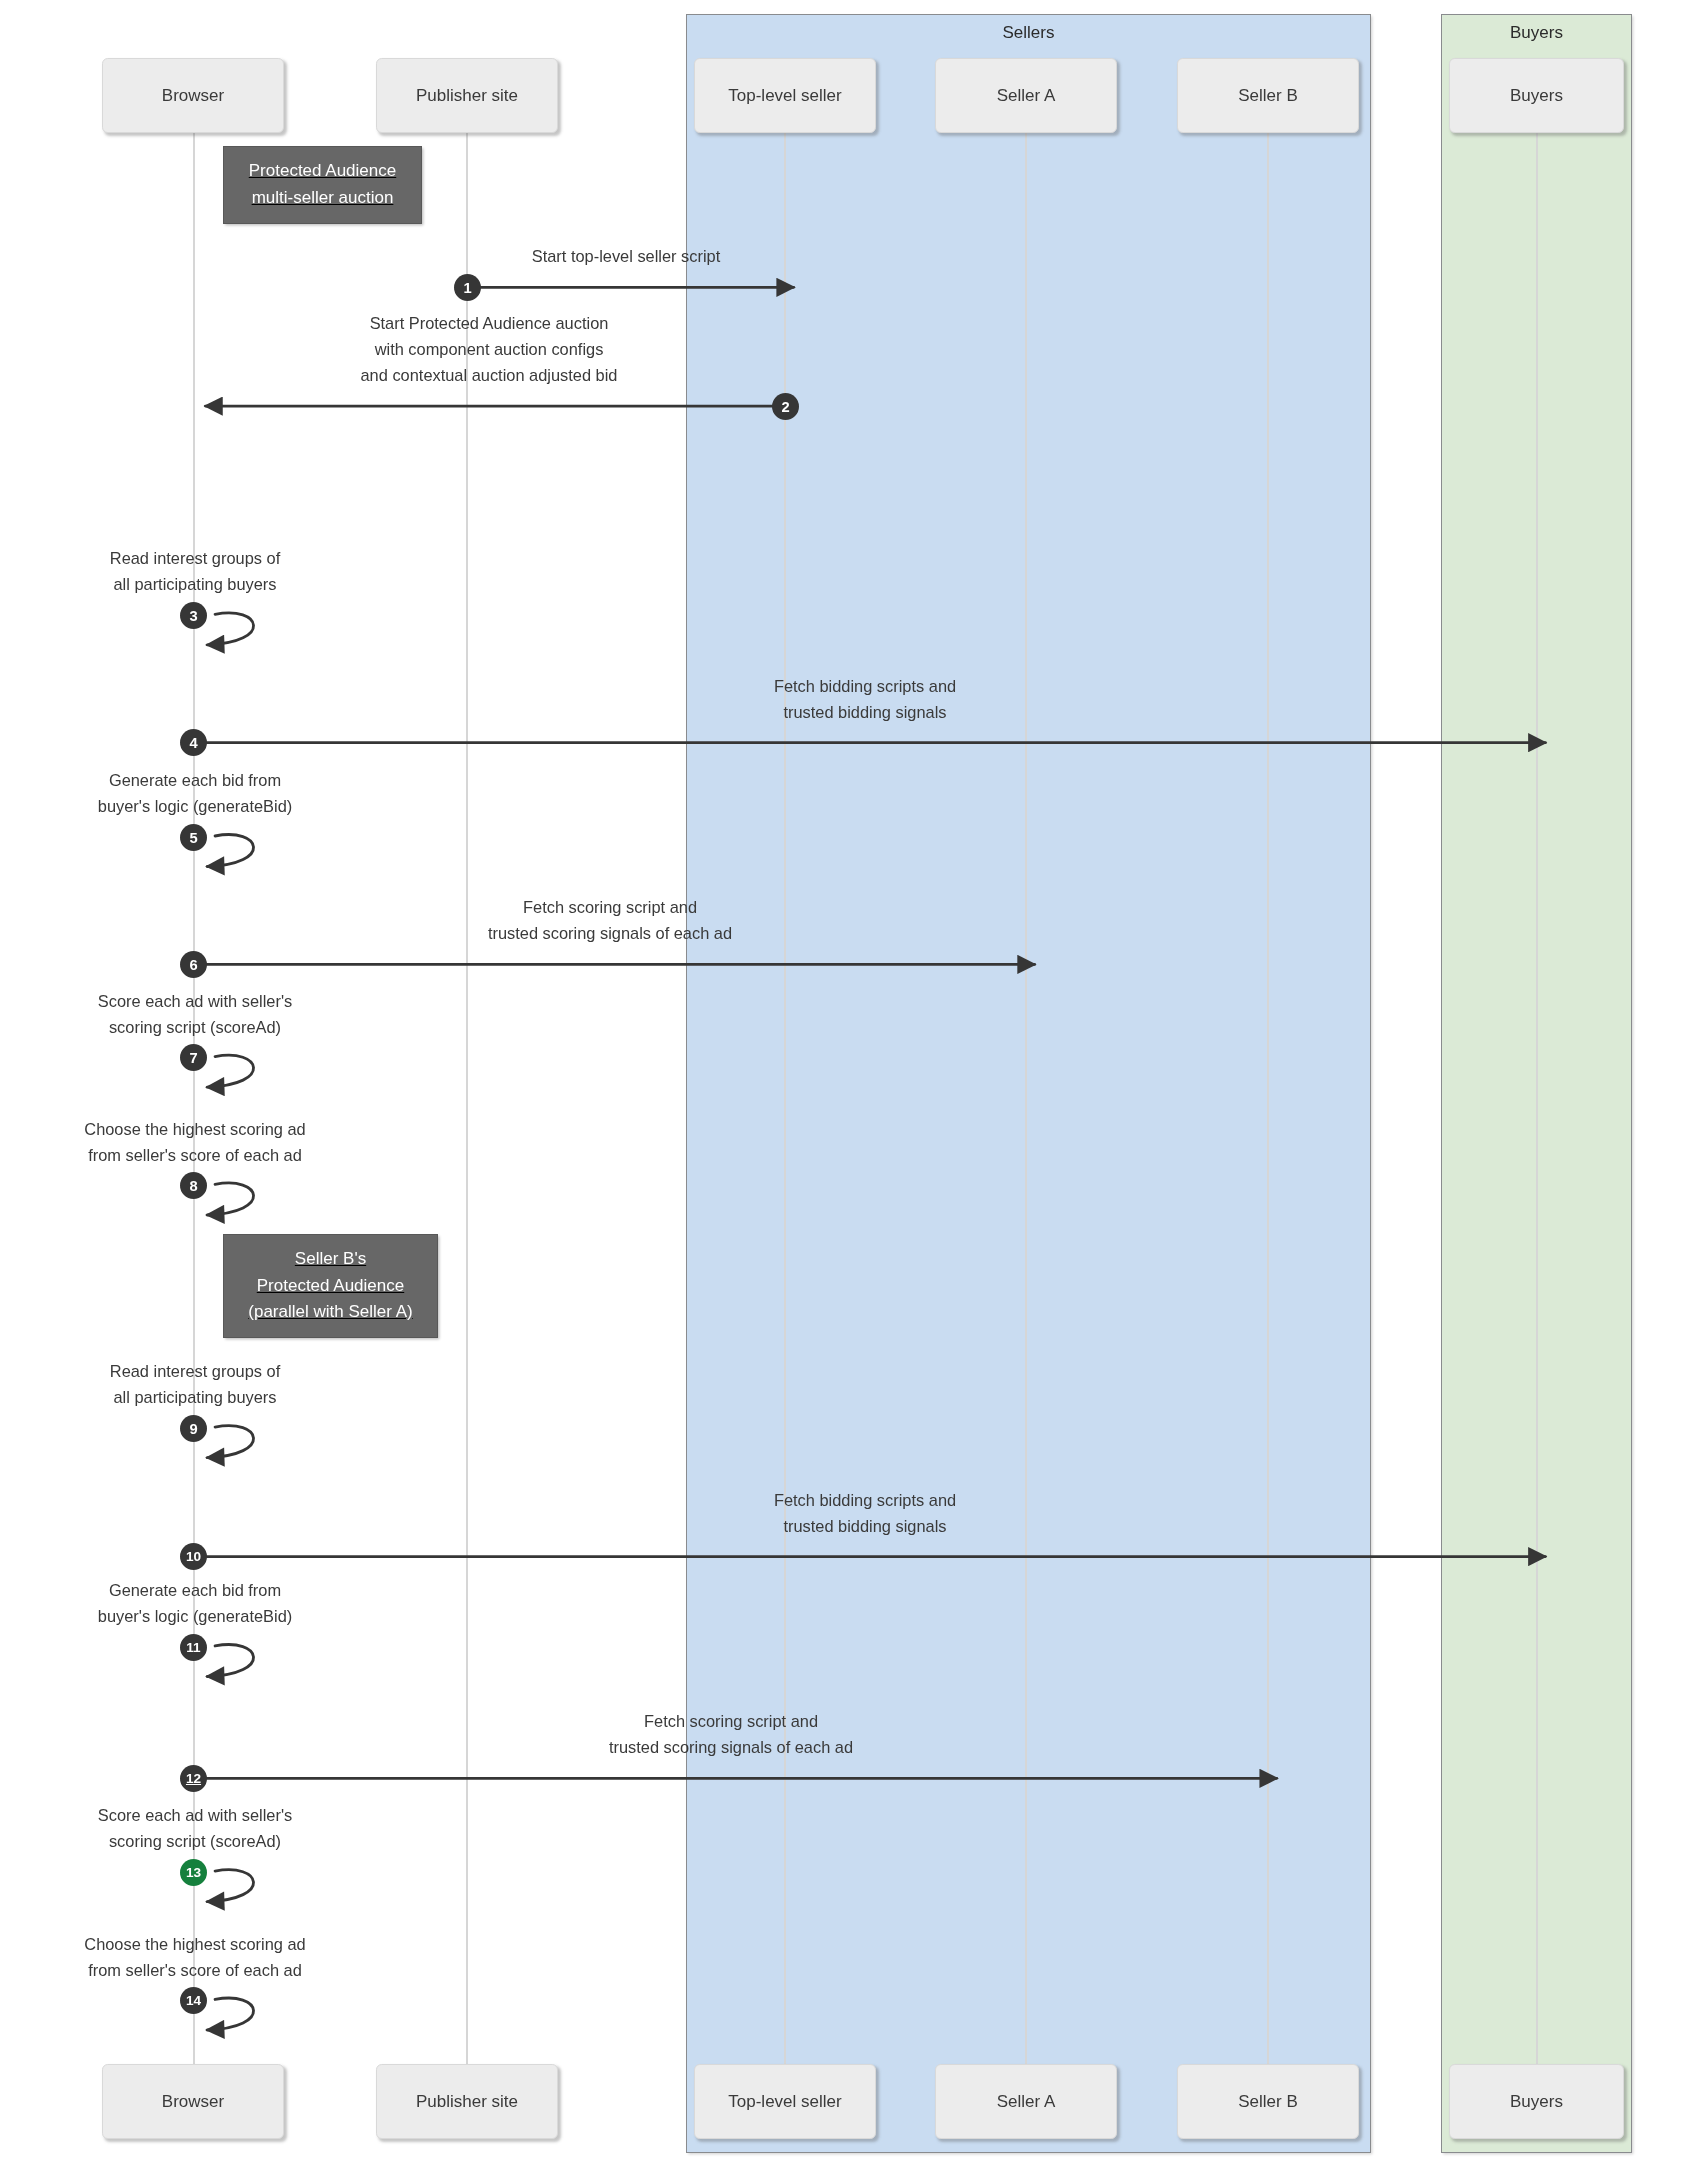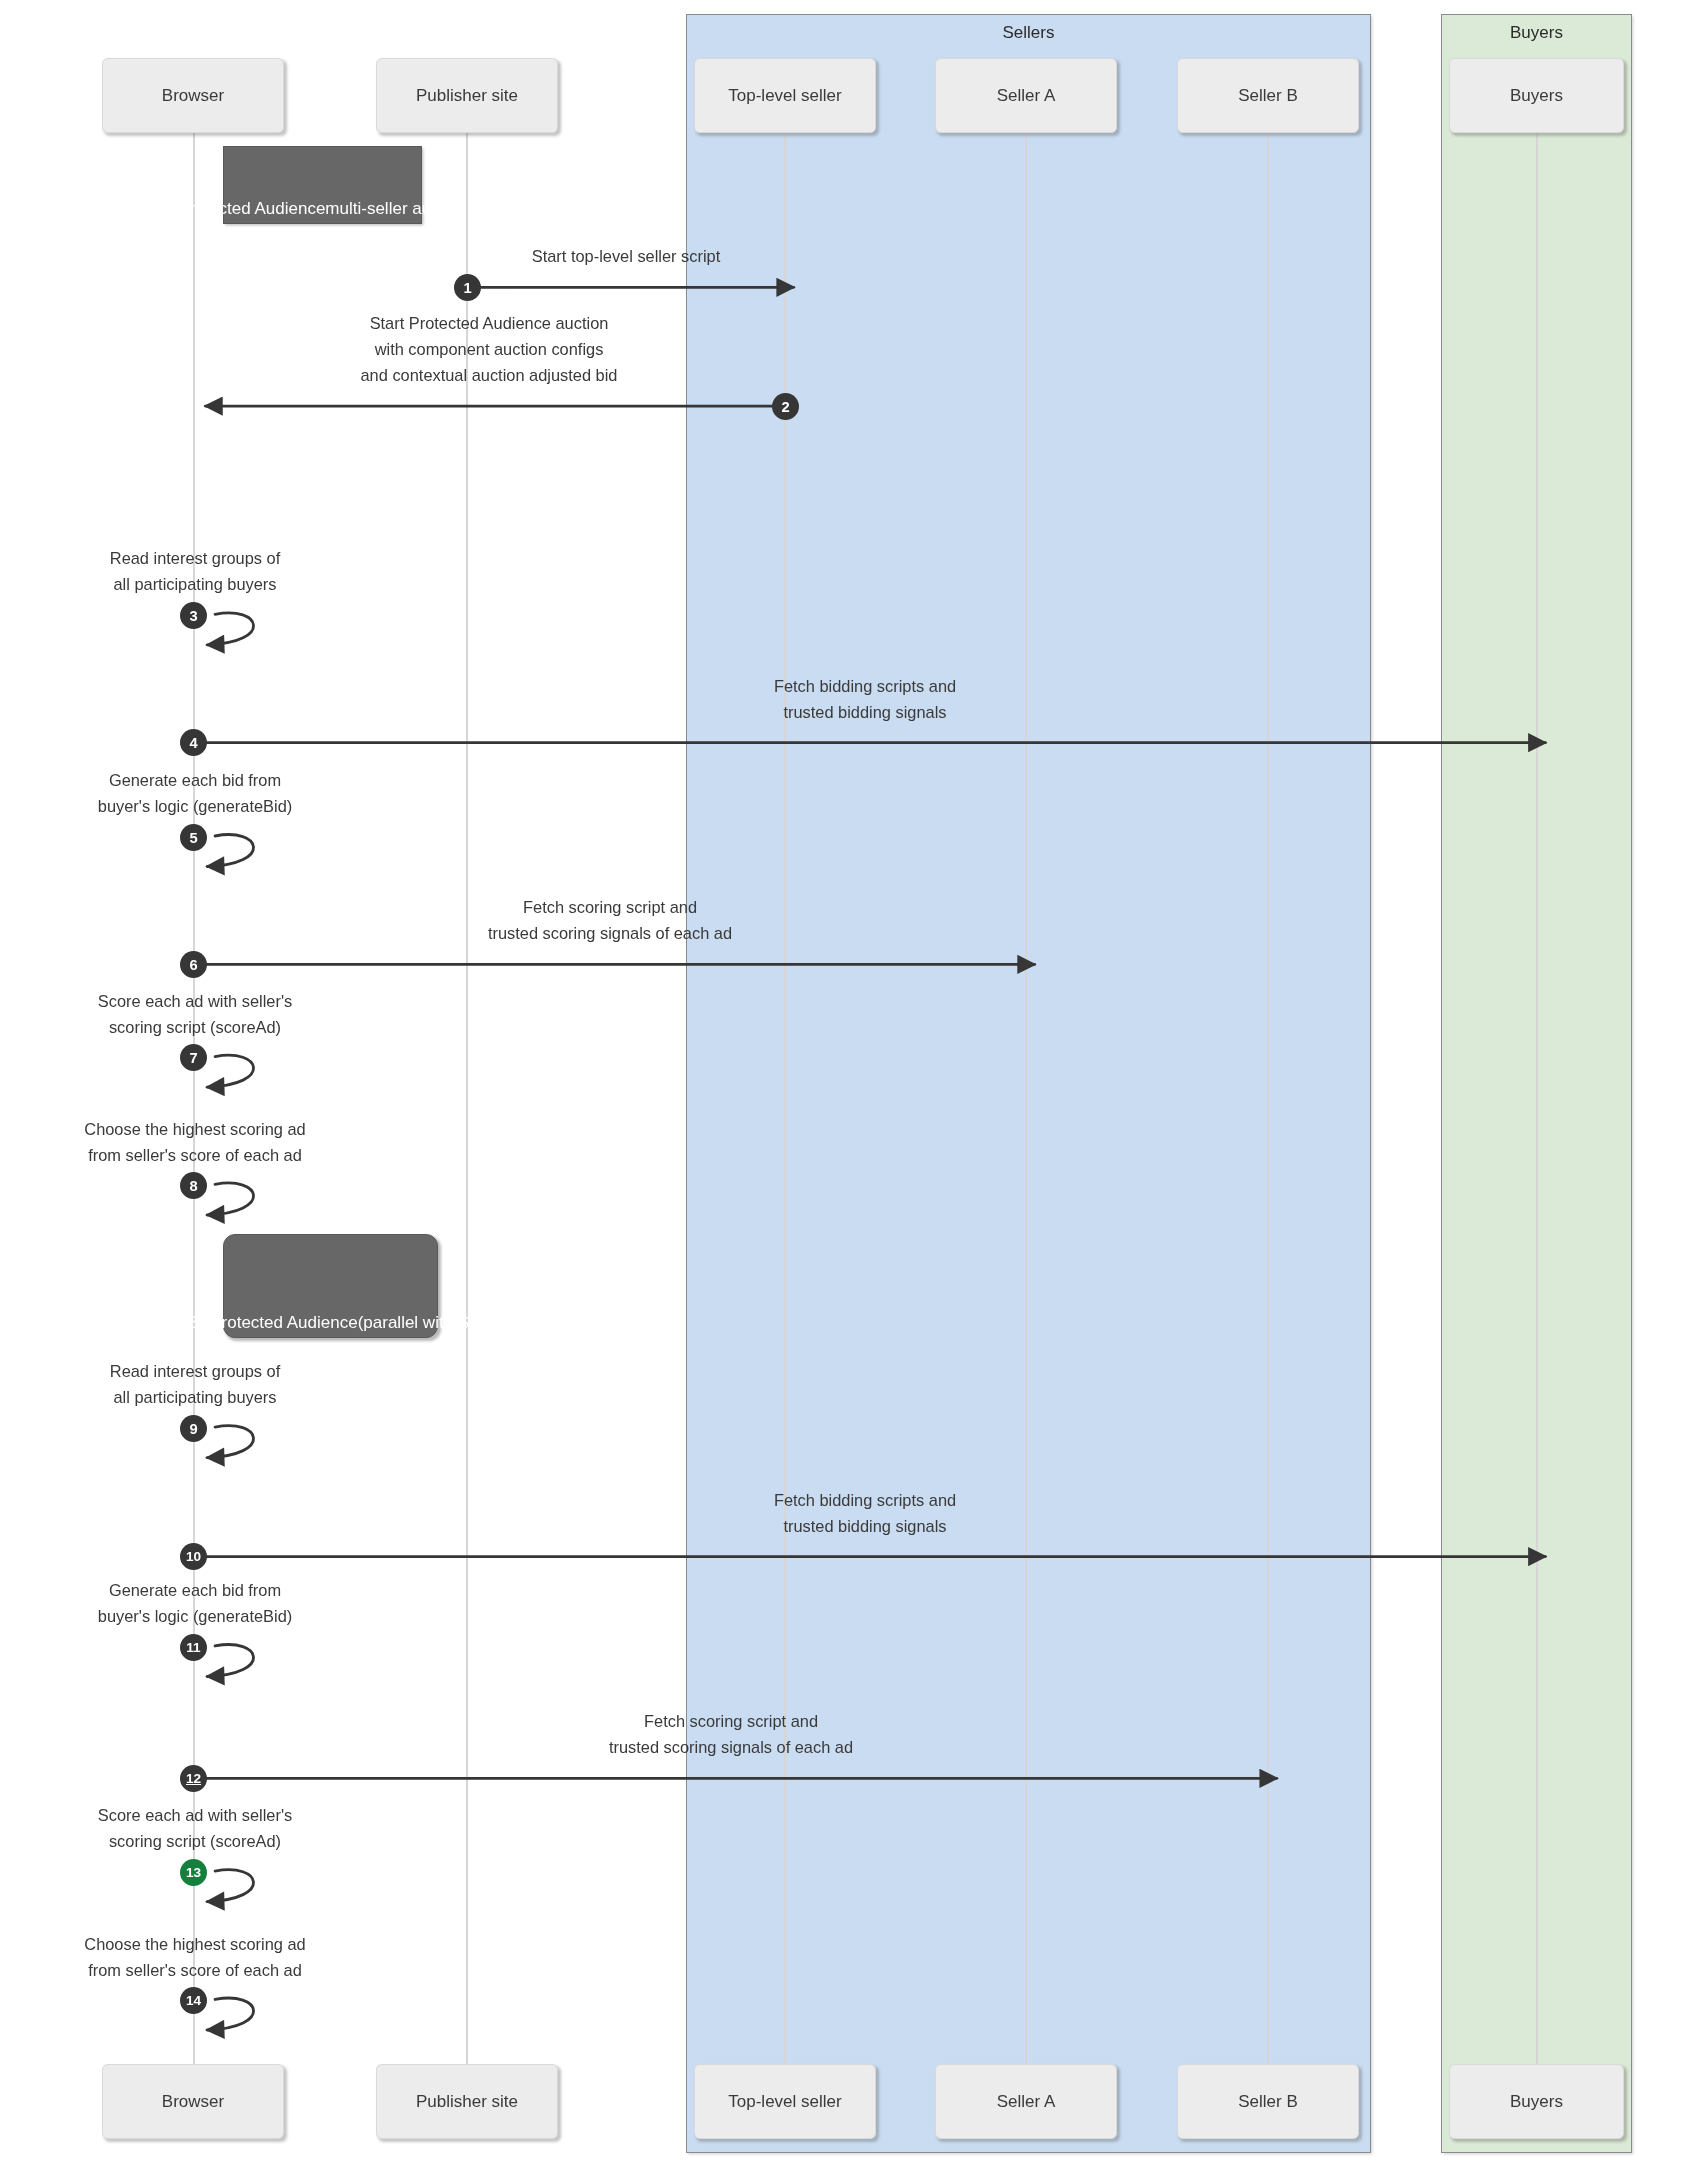--- a/index.html
+++ b/index.html
@@ -16,21 +16,21 @@
   .lifeline{position:absolute;width:1.7px;background:#d6d6d6;}
 
   .pbox{position:absolute;box-sizing:border-box;background:#ececec;
         border:1.1px solid #d9d9d9;border-radius:5.7px;
         box-shadow:2.3px 2.3px 2.8px rgba(90,90,90,0.35);
         display:flex;align-items:center;justify-content:center;
         font-size:17px;color:#3a3a3a;}
 
   .note{position:absolute;box-sizing:border-box;background:#676767;
         border:1.1px solid #585858;box-shadow:2.3px 2.3px 2.8px rgba(0,0,0,0.28);
-        display:flex;flex-direction:row;align-items:flex-end;justify-content:center;}
+        display:flex;flex-direction:column;align-items:center;justify-content:center;text-decoration:underline;}
   .note-line{color:#ffffff;font-size:17px;line-height:26.6px;white-space:nowrap;text-align:center;}
 
   .msg-label{position:absolute;transform:translateX(-50%);text-align:center;}
   .msg-line{font-size:16.4px;line-height:26px;color:#3a3a3a;white-space:nowrap;}
 
   .badge{position:absolute;width:27px;height:27px;border-radius:50%;
          background:#363636;color:#ffffff;font-weight:bold;
          display:flex;align-items:center;justify-content:center;font-size:14.7px;}
 </style>
 </head>
@@ -51,21 +51,21 @@
       <div class="lifeline" style="left: 784px; top: 130px; height: 1938px; background: rgb(214, 214, 214);"></div>
       <div class="lifeline" style="left: 1025px; top: 130px; height: 1938px; background: rgb(214, 214, 214);"></div>
       <div class="lifeline" style="left: 1267px; top: 130px; height: 1938px; background: rgb(214, 214, 214);"></div>
       <div class="lifeline" style="left: 1536px; top: 130px; height: 1938px; background: rgb(214, 214, 214);"></div>
     </div>
   <div class="layer" id="notes-layer">
       <div class="note" style="left: 223px; top: 146px; width: 199px; height: 78px; background: rgb(103, 103, 103);">
         <div class="note-line">Protected Audience</div>
         <div class="note-line">multi-seller auction</div>
       </div>
-      <div class="note" style="left: 223px; top: 1234px; width: 215px; height: 104px; background: rgb(103, 103, 103); border-radius: 12px;">
+      <div class="note" style="left: 223px; top: 1234px; width: 215px; height: 104px; background: rgb(103, 103, 103);">
         <div class="note-line">Seller B's</div>
         <div class="note-line">Protected Audience</div>
         <div class="note-line">(parallel with Seller A)</div>
       </div>
     </div>
   <svg class="layer" id="arrows-layer" width="1702" height="2172" viewBox="0 0 3008 3840" xmlns="http://www.w3.org/2000/svg">
       <defs>
         <marker id="arr" viewBox="0 0 10 10" refX="9" refY="5" markerWidth="40" markerHeight="34" markerUnits="userSpaceOnUse" orient="auto">
   <path d="M0,0 L10,5 L0,10 z" fill="#363636"></path>
         </marker>

